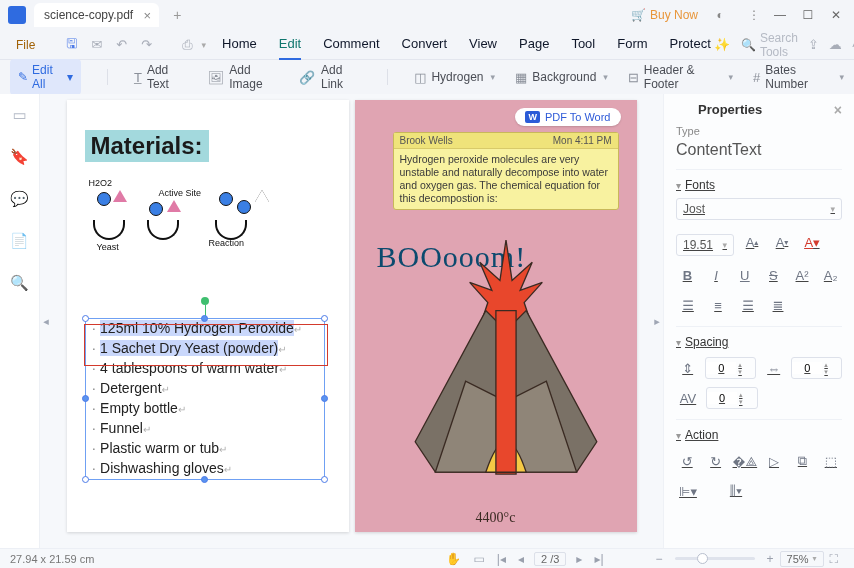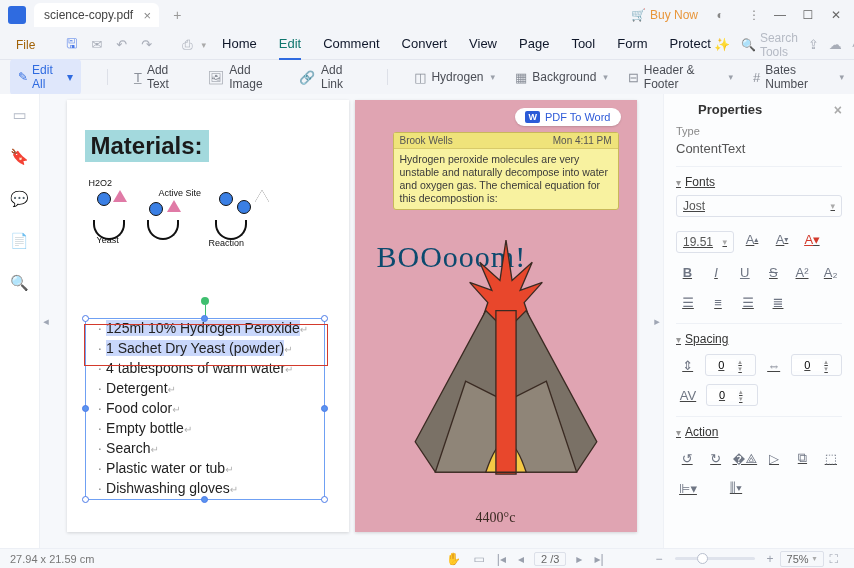--- a/index.html
+++ b/index.html
@@ -52,21 +52,21 @@
 .tri { display:inline-block; width:0; height:0; border-left:7px solid transparent; border-right:7px solid transparent; border-bottom:12px solid #e07aa6; }
 .tri.o { border-bottom-color:#fff; filter:drop-shadow(0 0 0.5px #111);}
 .textbox { position:absolute; left: 18px; top: 218px; width: 240px; border:1px solid #6fa0f3; }
 .handles span{position:absolute;width:7px;height:7px;background:#fff;border:1.5px solid #4d7be8;border-radius:50%;}
 .handles .tl{left:-4px;top:-4px}.handles .tr{right:-4px;top:-4px}.handles .bl{left:-4px;bottom:-4px}.handles .br{right:-4px;bottom:-4px}
 .handles .tm{left:50%;top:-4px;margin-left:-4px;background:#5a93f0}.handles .bm{left:50%;bottom:-4px;margin-left:-4px;background:#5a93f0}
 .handles .ml{left:-4px;top:50%;margin-top:-4px;background:#5a93f0}.handles .mr{right:-4px;top:50%;margin-top:-4px;background:#5a93f0}
 .rot{position:absolute;left:50%;top:-22px;margin-left:-4px;width:8px;height:8px;background:#3fbf6f;border-radius:50%;}
 .rotline{position:absolute;left:50%;top:-14px;width:1px;height:12px;background:#3fbf6f;}
 .redbox{position:absolute;left:17px;top:224px;width:244px;height:42px;border:1.5px solid #d33a2c;}
-.listrow { font-family: Georgia,serif; font-size: 14px; color:#222; padding: 0 12px; line-height:18px;}
+.listrow { font-family: Georgia,serif; font-size: 14px; color:#222; padding: 0 6px; line-height:18px;}
 .listrow .pm{color:#b0b0b0;font-size:10px;}
 .hl{background:#c9d7fb;}
 
 
 .page.r{background:#e0a4b2;}
 .wordbtn{position:absolute;right:16px;top:8px;background:#fff;border-radius:14px;padding:3px 10px;font-size:11px;color:#2f5bd8;display:flex;align-items:center;gap:5px;cursor:pointer;box-shadow:0 1px 2px rgba(0,0,0,.15);}
 .sticky{position:absolute;left:38px;top:32px;right:18px;background:#f8f2a0;border:1px solid #c8b85a;border-radius:3px;font-size:10.5px;color:#3a3a3a;}
 .stickyhead{background:#efe37a;display:flex;justify-content:space-between;padding:2px 6px;font-size:10px;color:#555;border-bottom:1px solid #d8ca6a;}
 .stickybody{padding:4px 6px;line-height:13px;}
 .boom{position:absolute;left:22px;top:140px;font-family:"Comic Sans MS",cursive;font-size:30px;color:#0c4a6e;letter-spacing:1px;}
@@ -77,21 +77,21 @@
 .core{fill:#f5c945;}
 .caption{position:absolute;bottom:6px;left:0;right:0;text-align:center;font-family:"Comic Sans MS",cursive;font-size:14px;color:#3a2a22;}
 .phandle{position:absolute;top:50%;width:10px;height:22px;margin-top:-11px;color:#9fa6b4;font-size:11px;display:flex;align-items:center;justify-content:center;cursor:pointer;}
 .phandle.l{left:1px}.phandle.r{right:1px}
 
 
 .props { width: 190px; background: #fcfdfe; padding: 8px 12px; font-size: 12px; color:#444; }
 .props h3 { font-size: 13px; font-weight: 600; color:#333; margin-bottom:8px;padding-left:22px;}
 .closex{float:right;color:#aaa;cursor:pointer;font-size:14px;}
 .plabel{color:#888;font-size:11px;margin:8px 0 4px;}
-.pval{color:#555;font-size:13px;}
+.pval{color:#555;font-size:16px;}
 .section{border-top:1px solid #eef1f6;margin-top:10px;padding-top:8px;text-decoration:underline;}
 .sechead{font-size:12px;color:#333;}
 .sechead .car{color:#999;margin-right:4px;font-size:10px;}
 .drop{border:1px solid #dde1ea;border-radius:3px;padding:3px 6px;font-size:12px;color:#555;display:flex;justify-content:space-between;align-items:center;margin-top:6px;cursor:pointer;}
 .row{display:flex;gap:6px;align-items:center;margin-top:8px;}
 .ibtn{width:24px;height:22px;display:flex;align-items:center;justify-content:center;color:#6f7684;font-size:13px;cursor:pointer;}
 .ibtn.u{text-decoration:underline;}
 .ibtn.s{text-decoration:line-through;}
 .ibtn.red{color:#d33a2c;}
 .spin{border:1px solid #dde1ea;border-radius:3px;width:52px;height:22px;display:flex;align-items:center;font-size:11px;color:#555;}
@@ -226,45 +226,44 @@
           <span class="ball" style="position:absolute;left:8px;top:14px"></span>
           <span class="tri" style="position:absolute;left:24px;top:12px"></span>
           <span class="ball" style="position:absolute;left:60px;top:24px"></span>
           <span class="tri" style="position:absolute;left:78px;top:22px"></span>
           <span class="ball" style="position:absolute;left:130px;top:14px"></span>
           <span class="ball" style="position:absolute;left:148px;top:22px"></span>
           <span class="tri o" style="position:absolute;left:166px;top:12px"></span>
           <span class="bowl" style="position:absolute;left:4px;top:42px"></span>
           <span class="bowl" style="position:absolute;left:58px;top:42px"></span>
           <span class="bowl" style="position:absolute;left:126px;top:42px"></span>
-          <div style="position:absolute;left:8px;top:57px">Yeast</div>
+          <div style="position:absolute;left:8px;top:64px">Yeast</div>
           <div style="position:absolute;left:120px;top:60px">Reaction</div>
         </div>
 
         <div class="textbox">
           <div class="rot"></div>
             <div class="rotline"></div>
           <div class="handles">
               <span class="tl"></span>
               <span class="tm"></span>
               <span class="tr"></span>
               <span class="ml"></span>
               <span class="mr"></span>
               <span class="bl"></span>
               <span class="bm"></span>
               <span class="br"></span>
             </div>
           <div class="listrow"><span style="color:#888">· </span><span class="hl">125ml 10% Hydrogen Peroxide</span><span class="pm">↵</span></div>
           <div class="listrow"><span style="color:#888">· </span><span class="hl">1 Sachet Dry Yeast (powder)</span><span class="pm">↵</span></div>
           <div class="listrow"><span style="color:#888">· </span><span>4 tablespoons of warm water</span><span class="pm">↵</span></div>
           <div class="listrow"><span style="color:#888">· </span><span>Detergent</span><span class="pm">↵</span></div>
-          <div class="listrow"><span style="color:#888">· </span><span>Food color</span><span class="pm">↵</span></div>
           <div class="listrow"><span style="color:#888">· </span><span>Empty bottle</span><span class="pm">↵</span></div>
-          <div class="listrow"><span style="color:#888">· </span><span>Search</span><span class="pm">↵</span></div>
-          <div class="listrow"><span style="color:#888">· </span><span>Plastic water or tub</span><span class="pm">↵</span></div>
+          <div class="listrow"><span style="color:#888">· </span><span>Funnel</span><span class="pm">↵</span></div>
+          <div class="listrow"><span style="color:#888">· </span><span>Plastic warm or tub</span><span class="pm">↵</span></div>
           <div class="listrow"><span style="color:#888">· </span><span>Dishwashing gloves</span><span class="pm">↵</span></div>
         </div>
         <div class="redbox"></div>
       </div>
 
       <div class="page r">
         <div class="wordbtn">
           <span style="background:#2b5bd7;color:#fff;font-size:9px;padding:1px 3px;border-radius:2px;font-weight:bold">W</span>
           <span>PDF To Word</span>
         </div>

